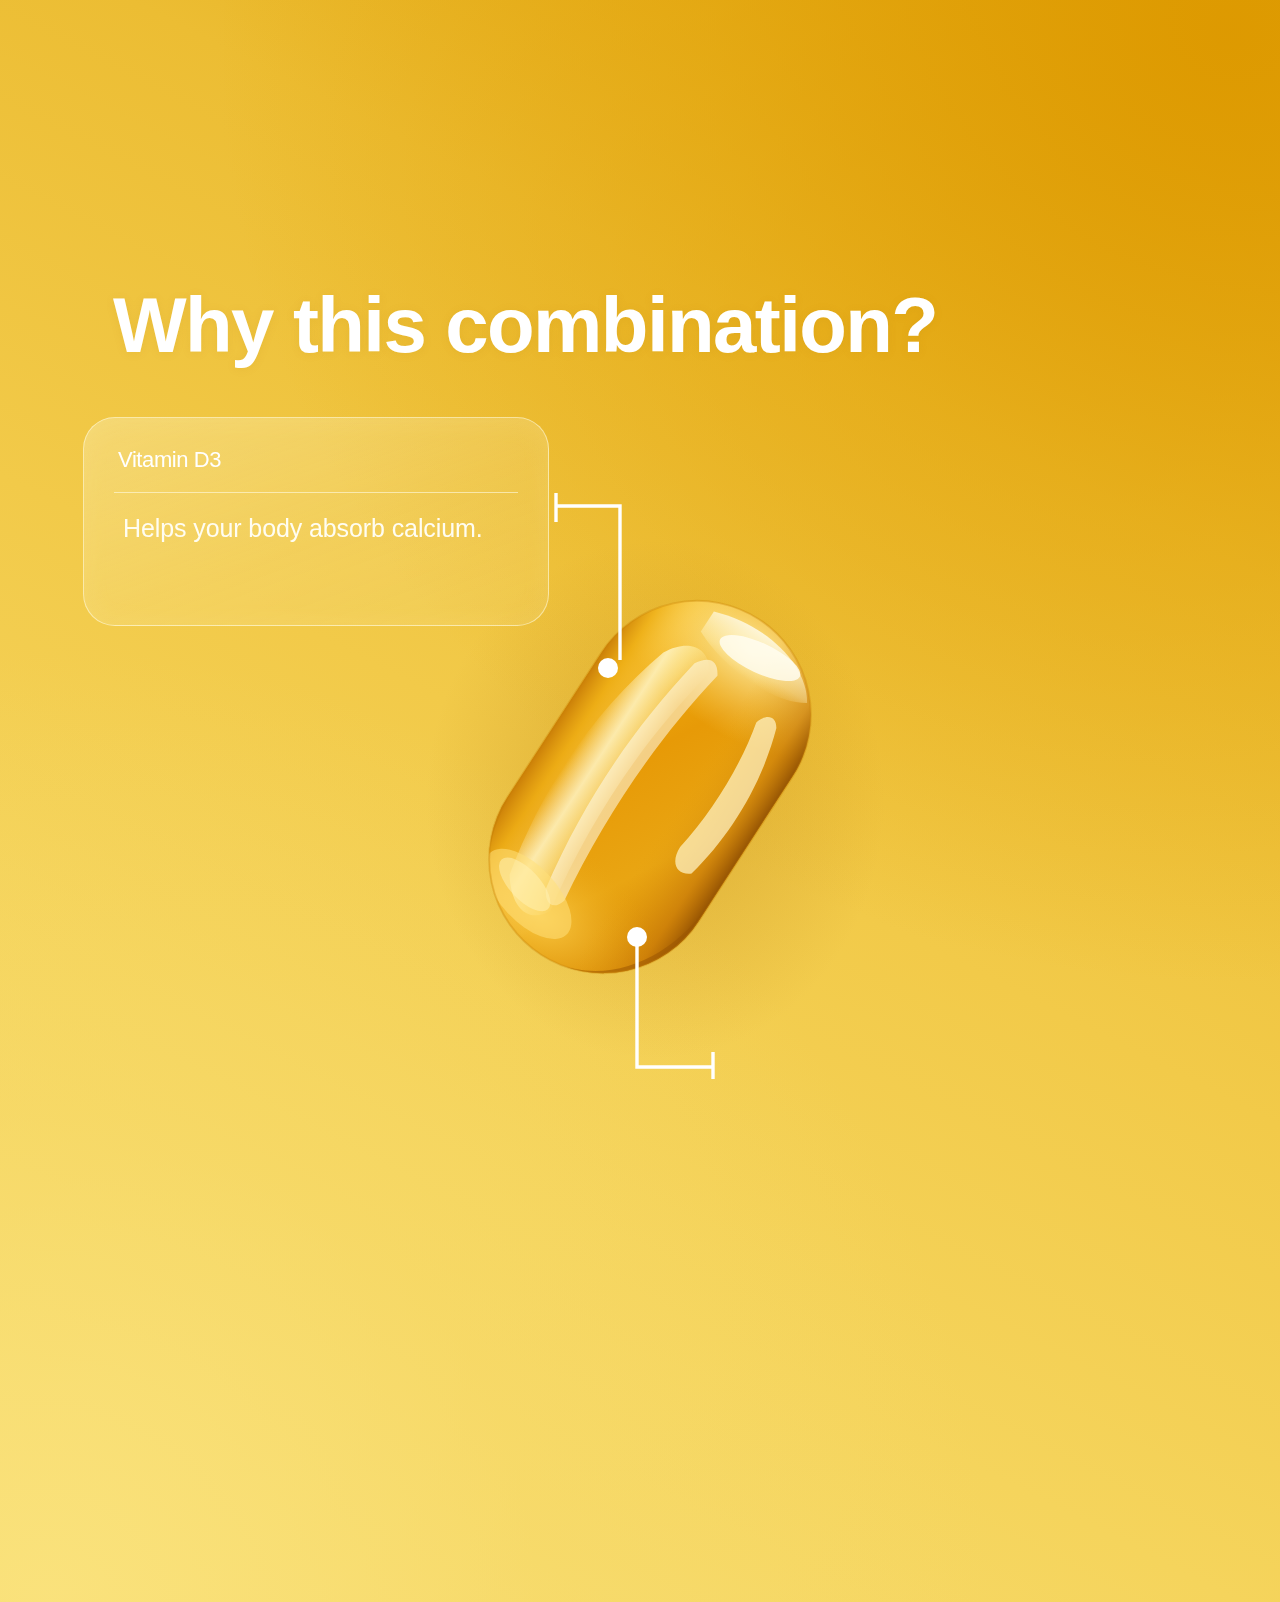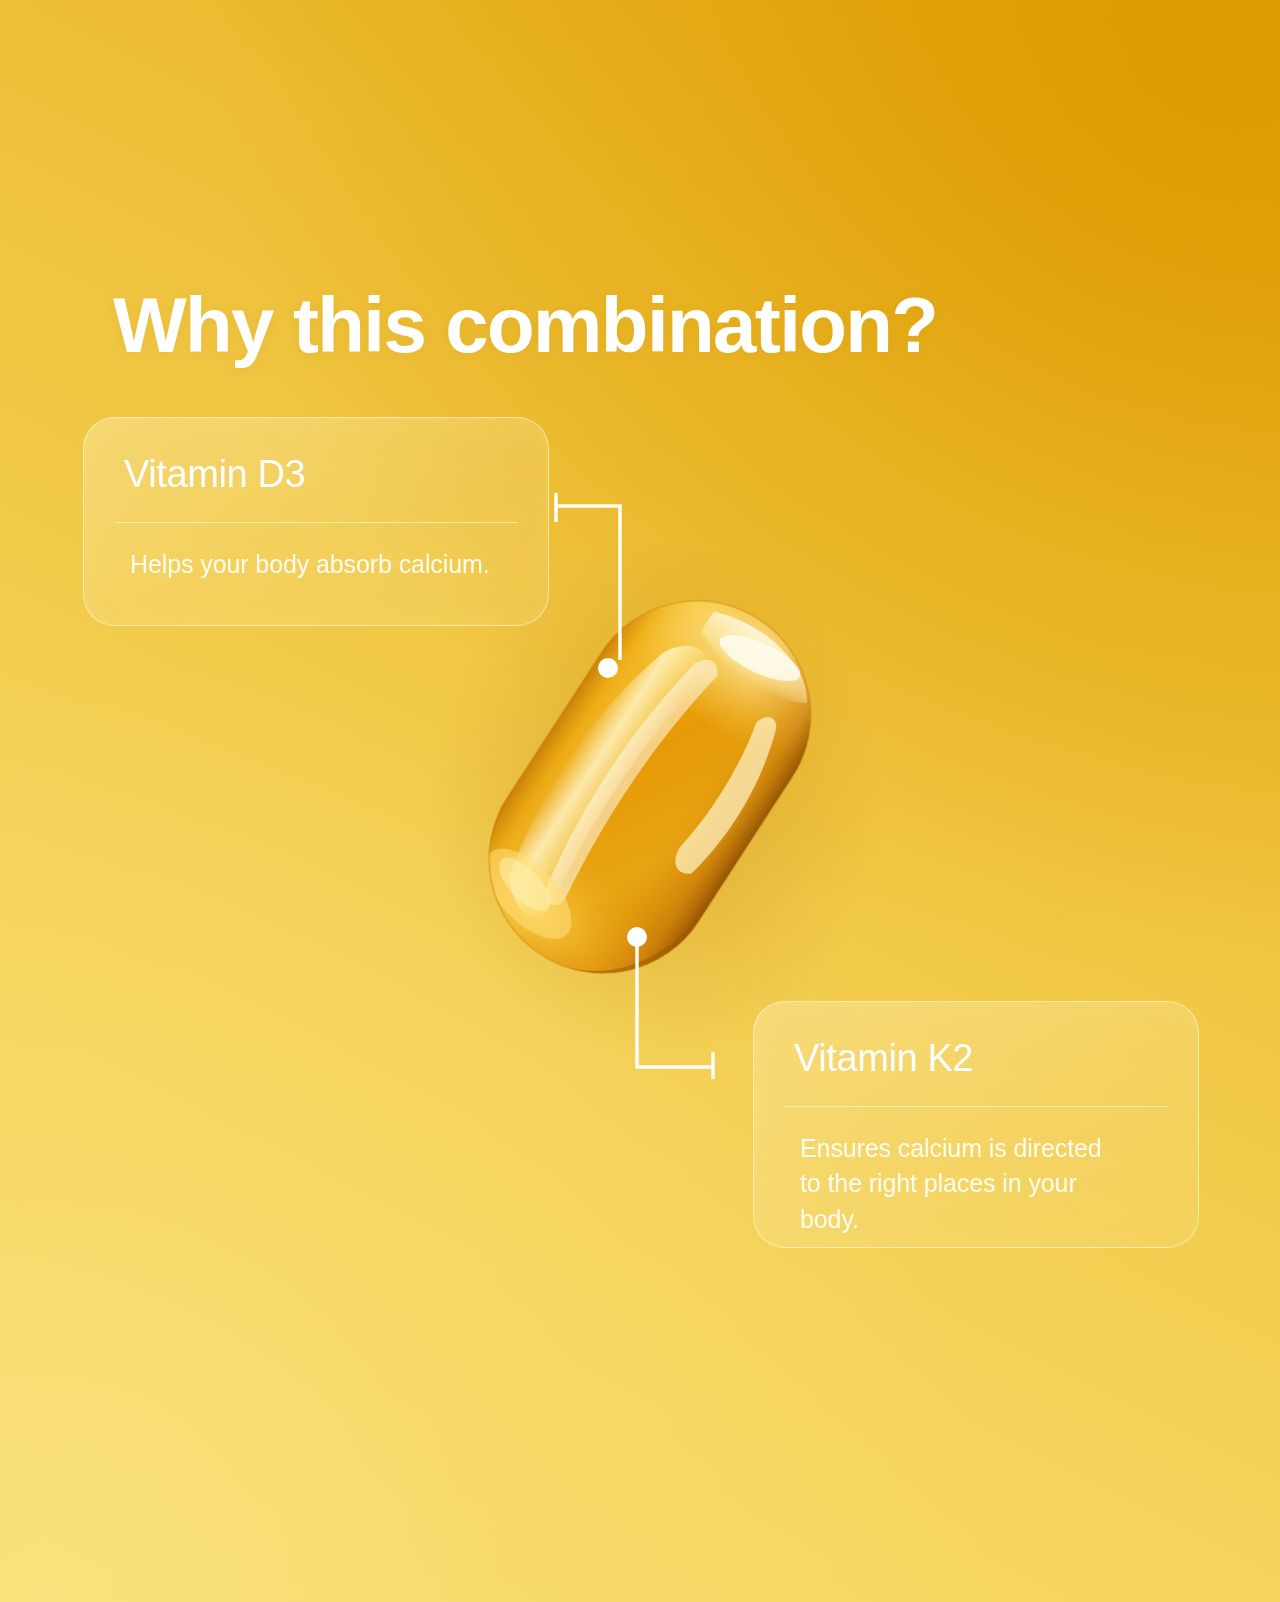--- a/index.html
+++ b/index.html
@@ -62,39 +62,39 @@
   }
   .card-k2 {
     left: 753px;
     top: 1001px;
     width: 446px;
     height: 247px;
     padding: 26px 30px 0 30px;
   }
   .card-title {
     color: #ffffff;
-    font-size: 38px;
+    font-size: 22px;
     font-weight: 400;
     letter-spacing: -0.4px;
     line-height: 1.1;
-    margin: 10px;
+    margin: 4px;
     padding-bottom: 16px;
   }
   .card-rule {
     height: 0;
     border-top: 1.4px solid rgba(255,252,228,0.60);
     margin: 0 0 10px 0;
   }
   .card-body {
     color: #fffdf2;
     font-size: 25px;
     font-weight: 400;
     line-height: 1.42;
     letter-spacing: -0.1px;
-    margin: 16px;
+    margin: 9px;
     padding-top: 8px;
     max-width: 380px;
   }
   .card-k2 .card-body { max-width: 310px; }
 
   
   .connector-layer {
     position: absolute;
     left: 0; top: 0;
     width: 1280px; height: 1602px;
@@ -216,19 +216,14 @@
   </div>
 
   <h1 class="headline">Why this combination?</h1>
 
   <div class="card card-d3">
     <div class="card-title">Vitamin D3</div>
     <div class="card-rule"></div>
     <div class="card-body">Helps your body absorb calcium.</div>
   </div>
 
-  <div class="card card-k2">
-    <div class="card-title">Vitamin K2</div>
-    <div class="card-rule"></div>
-    <div class="card-body">Ensures calcium is directed to the right places in your body.</div>
-  </div>
 
 </div>
 
 </body></html>

